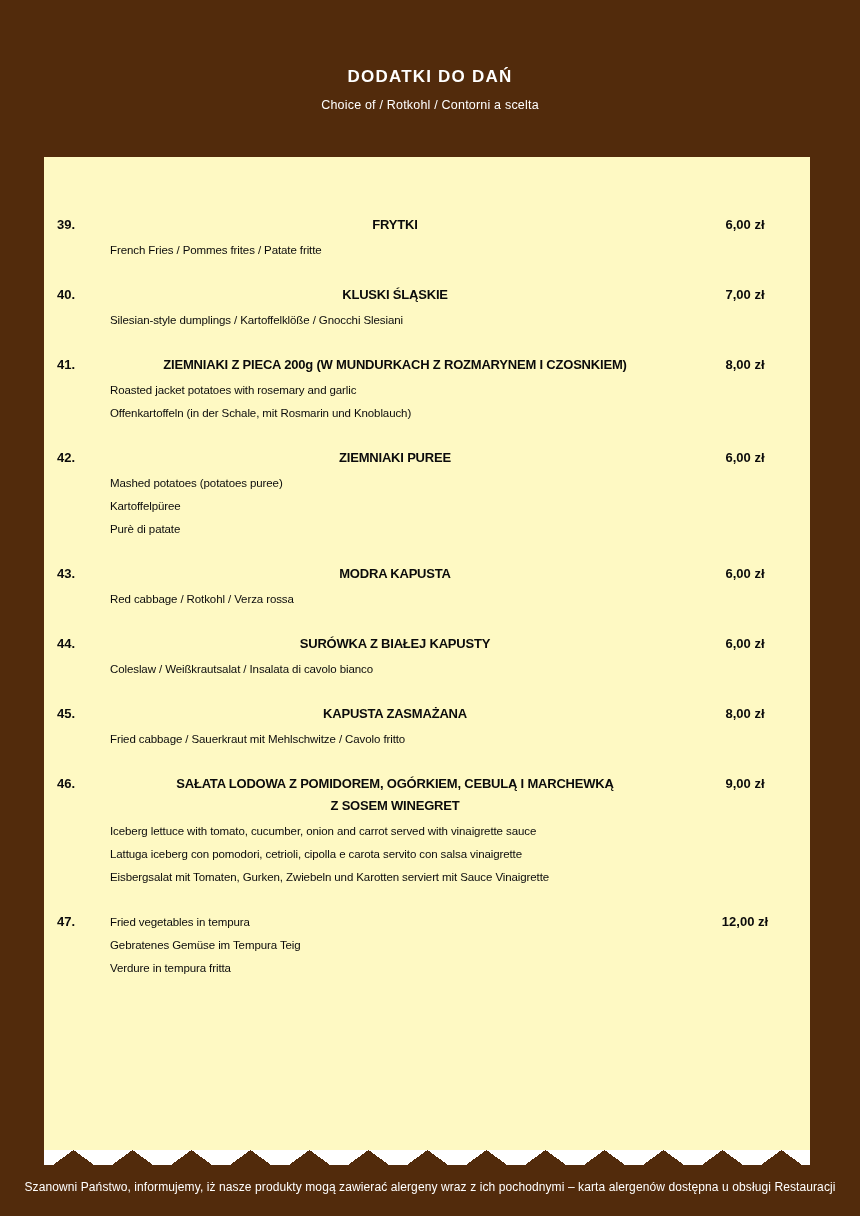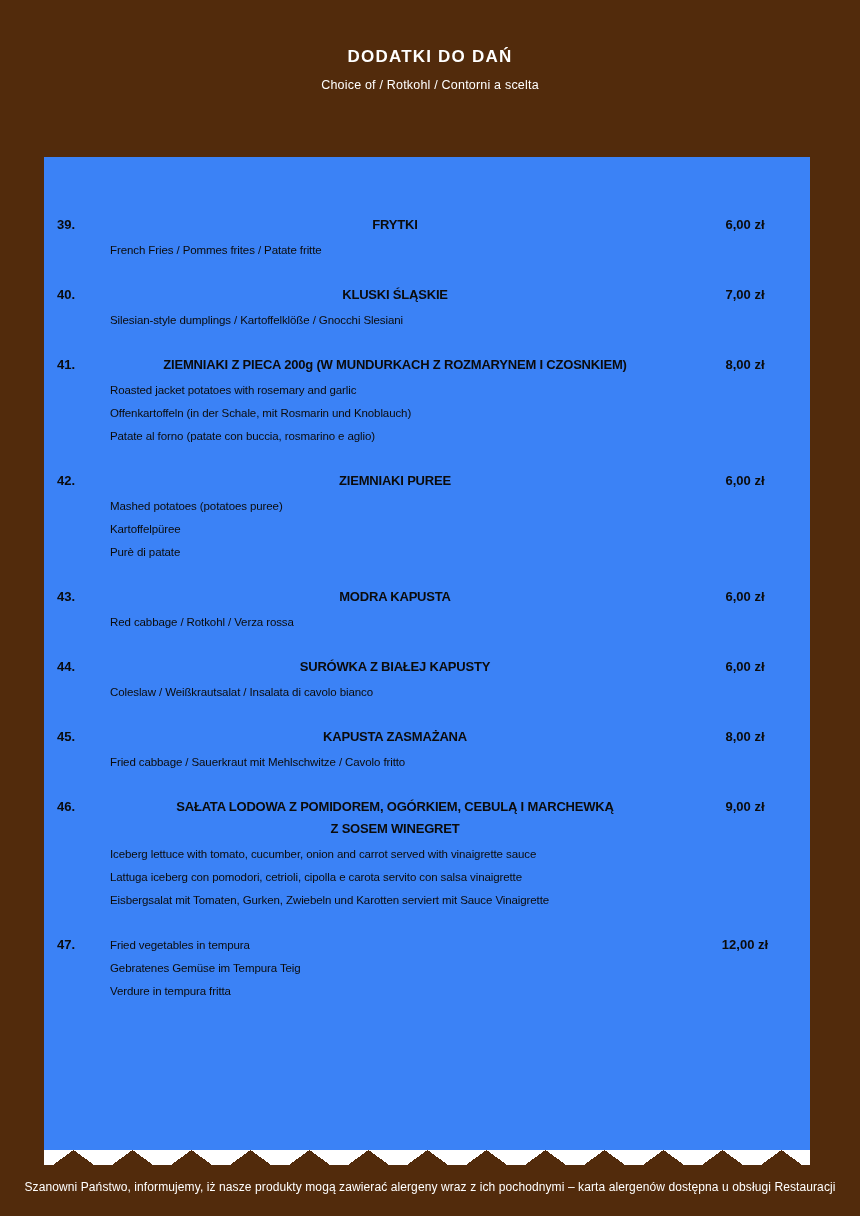--- a/index.html
+++ b/index.html
@@ -17,39 +17,39 @@
 
   
   .menu-header {
     position: absolute;
     top: 0; left: 0;
     width: 100%;
     text-align: center;
     color: #FFFFFF;
   }
   .page-title {
-    margin-top: 47px;
+    margin-top: 67px;
     font-size: 17px;
     font-weight: bold;
     letter-spacing: 1.2px;
   }
   .page-subtitle {
     margin-top: 11px;
     font-size: 12.5px;
     letter-spacing: 0.2px;
   }
 
   
   .menu-card {
     position: absolute;
     left: 44px;
     top: 157px;
     width: 766px;
     height: 993px;
-    background: #3b82f6;
+    background: #fef9c3;
     box-sizing: border-box;
     padding: 57px 0 0 13px;
   }
   .menu-item {
     display: flex;
     align-items: flex-start;
     margin-bottom: 22px;
     color: #0B0B0B;
   }
   .item-number {
@@ -135,21 +135,20 @@
           <div class="item-description">Silesian-style dumplings / Kartoffelklöße / Gnocchi Slesiani</div>
         </div>
         <div class="item-price">7,00 zł</div>
       </div>
       <div class="menu-item">
         <div class="item-number">41.</div>
         <div class="item-main">
           <div class="item-name">ZIEMNIAKI Z PIECA 200g (W MUNDURKACH Z ROZMARYNEM I CZOSNKIEM)</div>
           <div class="item-description">Roasted jacket potatoes with rosemary and garlic</div>
           <div class="item-description">Offenkartoffeln (in der Schale, mit Rosmarin und Knoblauch)</div>
-          <div class="item-description">Patate al forno (patate con buccia, rosmarino e aglio)</div>
         </div>
         <div class="item-price">8,00 zł</div>
       </div>
       <div class="menu-item">
         <div class="item-number">42.</div>
         <div class="item-main">
           <div class="item-name">ZIEMNIAKI PUREE</div>
           <div class="item-description">Mashed potatoes (potatoes puree)</div>
           <div class="item-description">Kartoffelpüree</div>
           <div class="item-description">Purè di patate</div>

